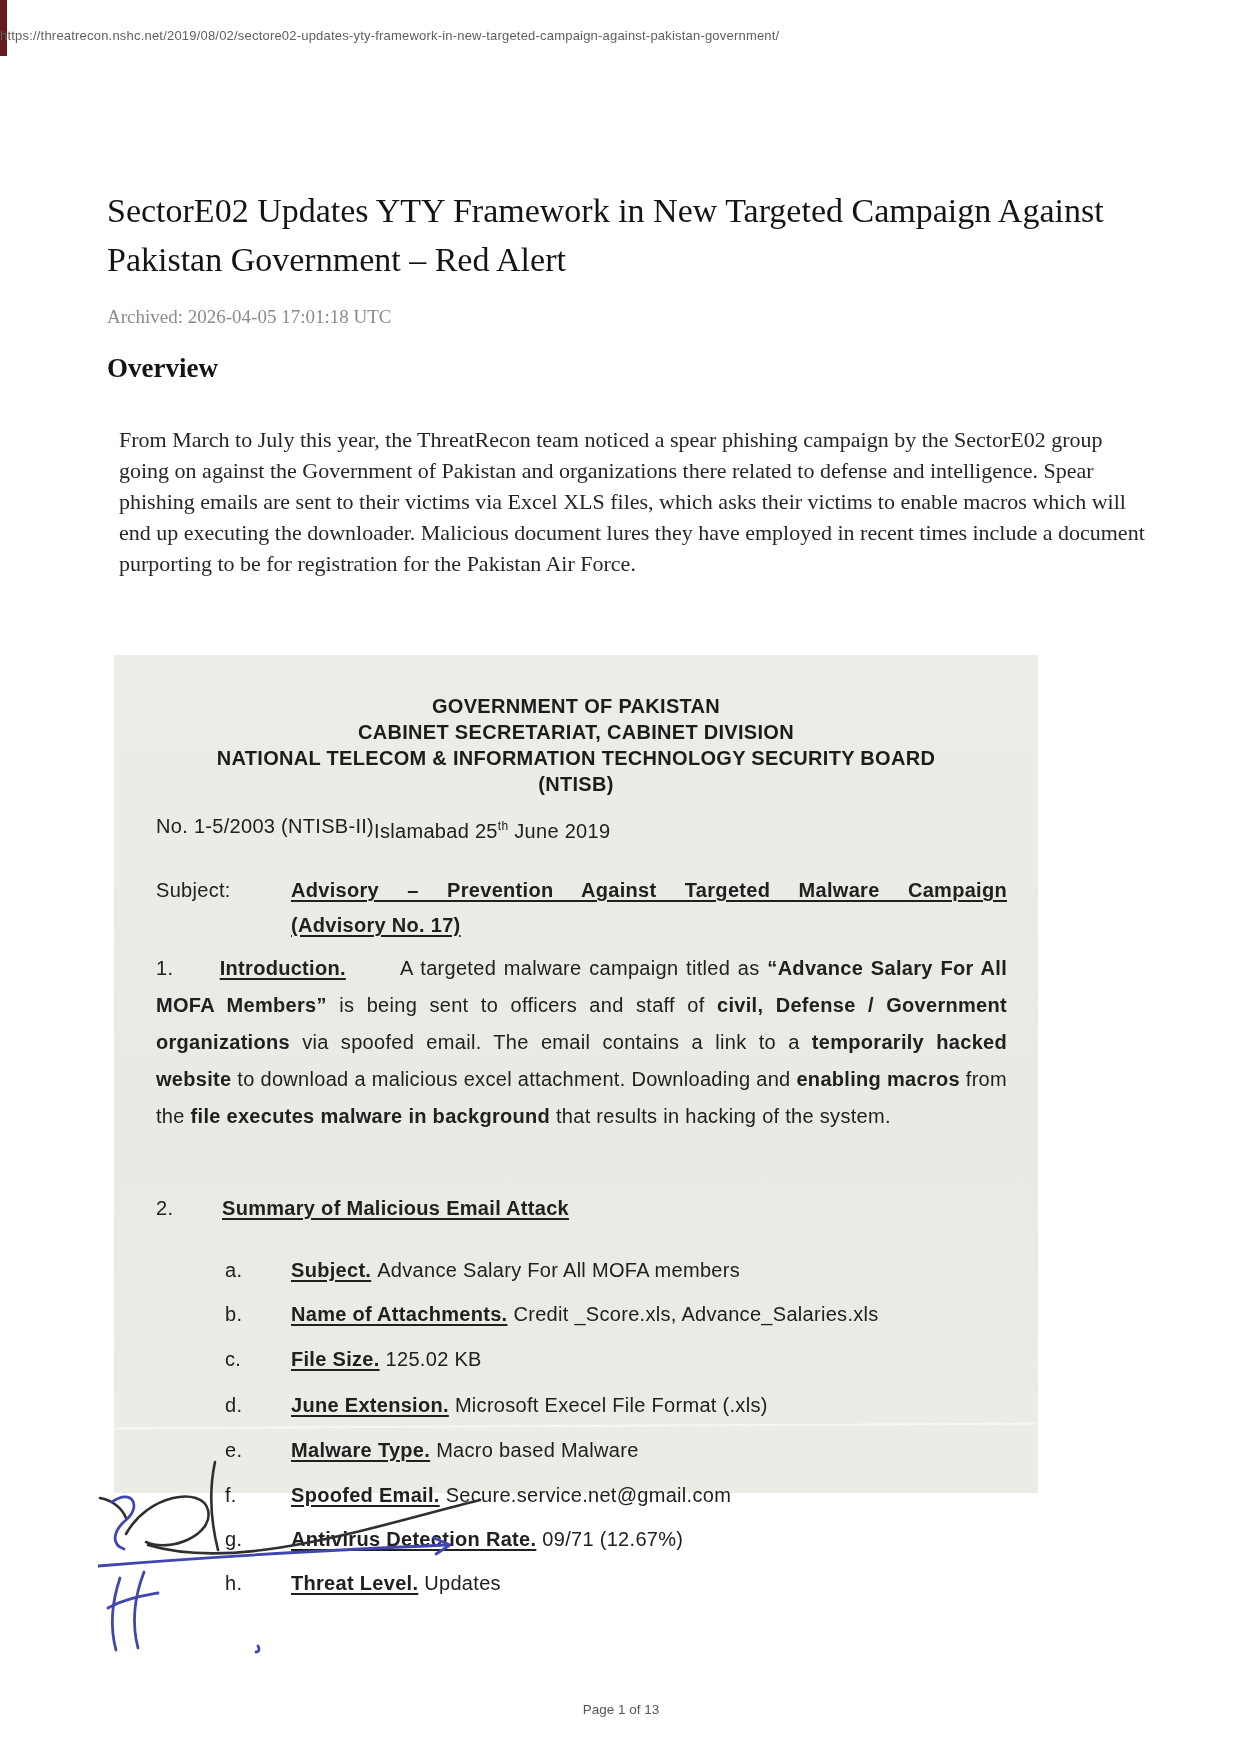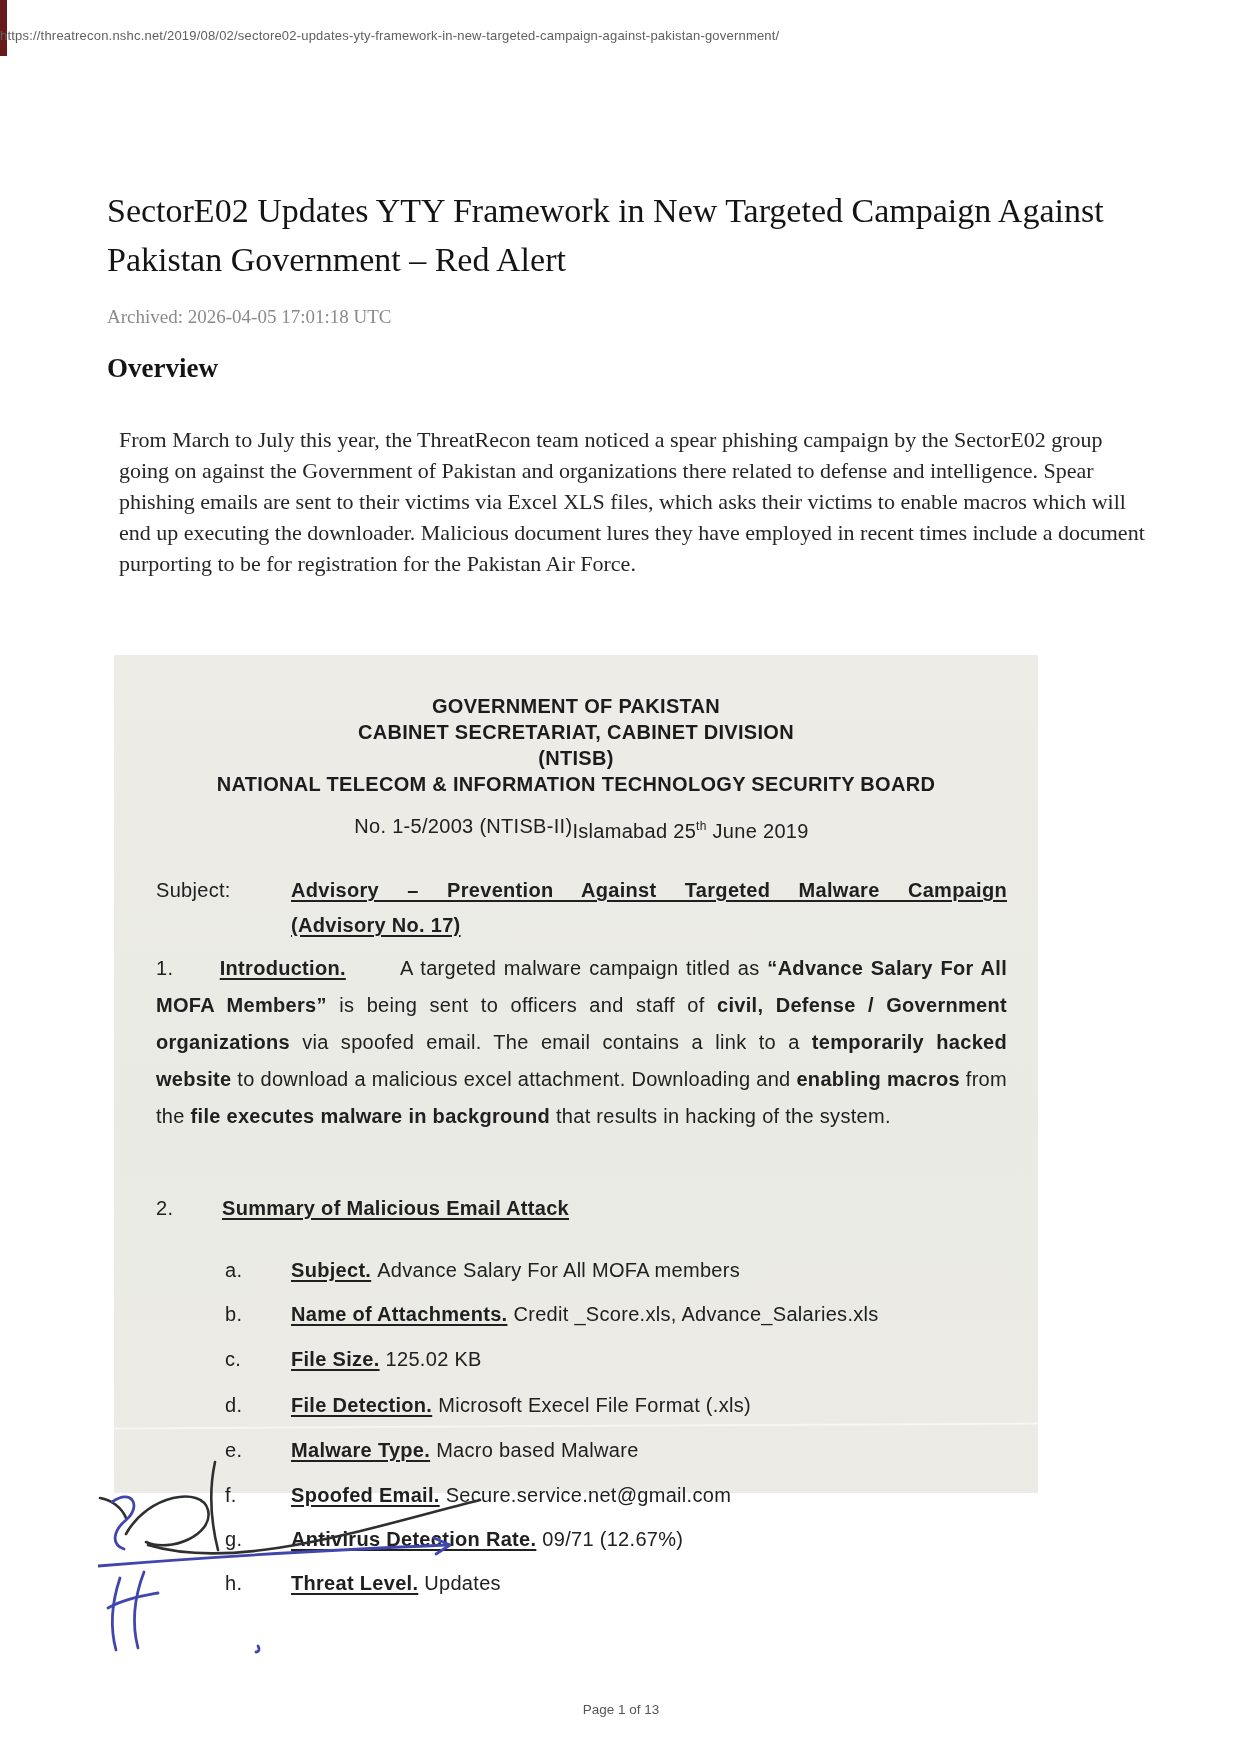--- a/index.html
+++ b/index.html
@@ -17,21 +17,21 @@
 
   
   .scan{position:absolute;left:114px;top:655px;width:924px;height:838px;
        background:linear-gradient(180deg,#edece7 0%,#eaeae4 55%,#ecebe6 100%);
        font-family:"Liberation Sans",sans-serif;color:#202020;font-size:20px;letter-spacing:.3px;}
   .b{font-weight:700;}
   .u{text-decoration:underline;text-decoration-thickness:2px;text-underline-offset:3px;}
   .letterhead{position:absolute;top:38px;left:0;width:100%;text-align:center;
        font-weight:700;font-size:20px;line-height:26px;color:#1c1c1c;}
   .refrow{position:absolute;top:158px;left:42px;width:851px;display:flex;
-       justify-content:center;line-height:26px;}
+       justify-content:flex-start;line-height:26px;}
   sup{font-size:.6em;vertical-align:super;}
   .subjectrow{position:absolute;top:218px;left:42px;width:851px;line-height:35px;}
   .sublabel{position:absolute;left:0;top:0;}
   .subjtext{margin-left:135px;}
   .subj1{text-align:justify;text-align-last:justify;}
   .subj2{text-align:left;}
   .para1{position:absolute;top:295px;left:42px;width:851px;text-align:justify;line-height:37px;}
   .sec2{position:absolute;top:540px;left:42px;width:851px;line-height:26px;}
   .sec2 .heading{position:absolute;left:66px;top:0;}
   .lrow{position:absolute;left:42px;width:851px;line-height:26px;}
@@ -59,22 +59,22 @@
 
   <h2 class="overview">Overview</h2>
 
   <p class="lead">From March to July this year, the ThreatRecon team noticed a spear phishing campaign by the SectorE02 group going on against the Government of Pakistan and organizations there related to defense and intelligence. Spear phishing emails are sent to their victims via Excel XLS files, which asks their victims to enable macros which will end up executing the downloader. Malicious document lures they have employed in recent times include a document purporting to be for registration for the Pakistan Air Force.</p>
 
   <div class="scan">
 
     <div class="letterhead">
       <div>GOVERNMENT OF PAKISTAN</div>
       <div>CABINET SECRETARIAT, CABINET DIVISION</div>
+      <div>NATIONAL TELECOM &amp; INFORMATION TECHNOLOGY SECURITY BOARD</div>
       <div>(NTISB)</div>
-      <div>NATIONAL TELECOM &amp; INFORMATION TECHNOLOGY SECURITY BOARD</div>
     </div>
 
     <div class="refrow">
       <span>No. 1-5/2003 (NTISB-II)</span>
       <span><span>Islamabad 25</span><sup>th</sup><span> June 2019</span></span>
     </div>
 
     <div class="subjectrow">
       <span class="sublabel">Subject:</span>
       <div class="subjtext">
@@ -97,21 +97,21 @@
     <div class="lrow" style="top:646px">
       <span class="letter">b.</span>
       <span class="ltext"><span class="llabel b u">Name of Attachments.</span><span class="lvalue">Credit _Score.xls, Advance_Salaries.xls</span></span>
     </div>
     <div class="lrow" style="top:691px">
       <span class="letter">c.</span>
       <span class="ltext"><span class="llabel b u">File Size.</span><span class="lvalue">125.02 KB</span></span>
     </div>
     <div class="lrow" style="top:737px">
       <span class="letter">d.</span>
-      <span class="ltext"><span class="llabel b u">File Detection.</span><span class="lvalue">Microsoft Execel File Format (.xls)</span></span>
+      <span class="ltext"><span class="llabel b u">June Extension.</span><span class="lvalue">Microsoft Execel File Format (.xls)</span></span>
     </div>
     <div class="lrow" style="top:782px">
       <span class="letter">e.</span>
       <span class="ltext"><span class="llabel b u">Malware Type.</span><span class="lvalue">Macro based Malware</span></span>
     </div>
     <div class="lrow" style="top:827px">
       <span class="letter">f.</span>
       <span class="ltext"><span class="llabel b u">Spoofed Email.</span><span class="lvalue">Secure.service.net@gmail.com</span></span>
     </div>
     <div class="lrow" style="top:871px">

